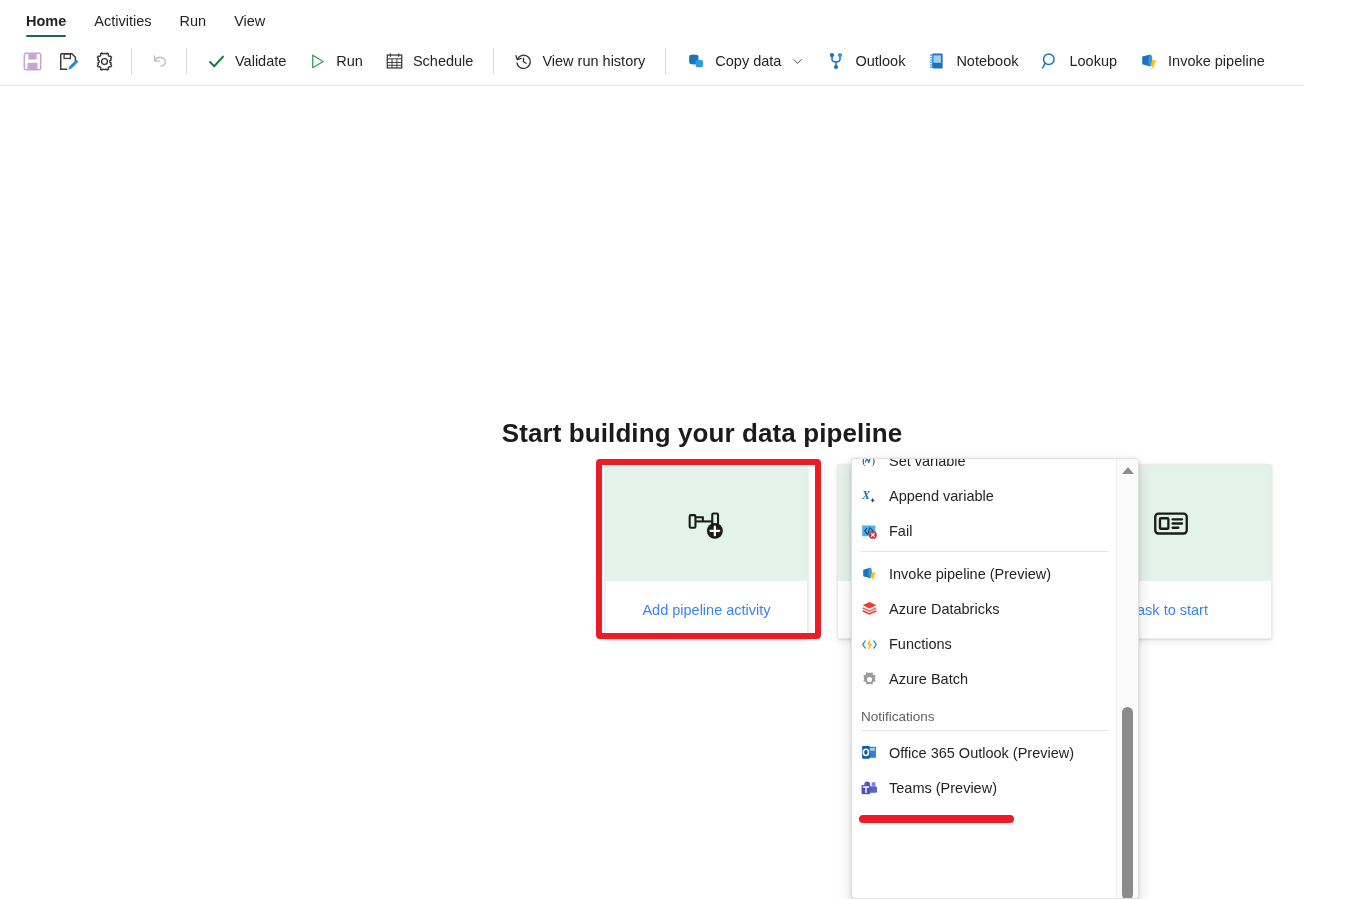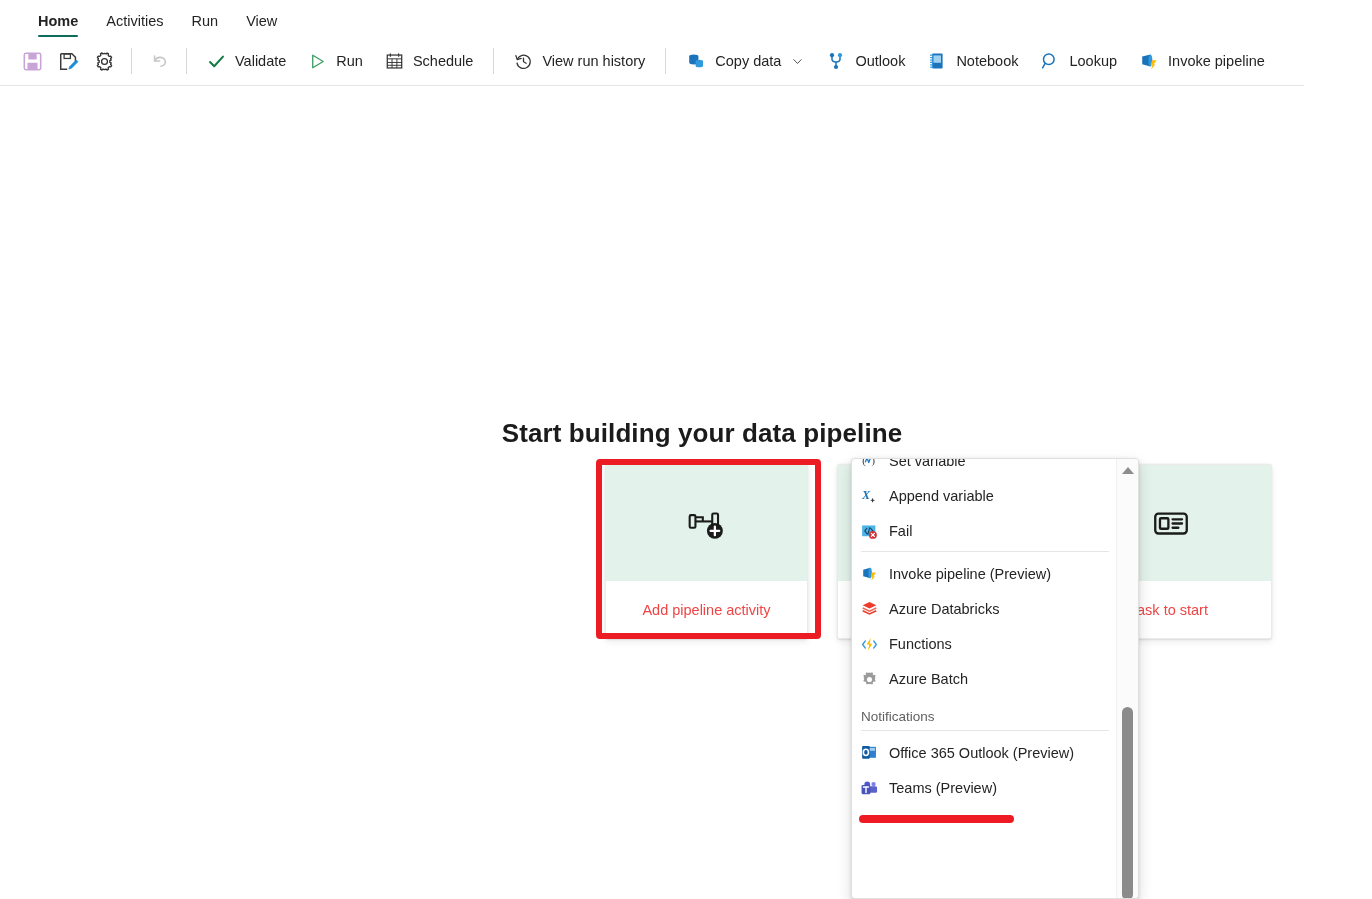--- a/index.html
+++ b/index.html
@@ -11,21 +11,21 @@
     font-family: "Liberation Sans", sans-serif;
     color: #242424;
   }
 
   
   .ribbon-tabs {
     position: absolute; top: 0; left: 0;
     width: 1372px; height: 37px;
     background: #ffffff;
     display: flex; align-items: flex-end;
-    padding-left: 24px;
+    padding-left: 12px;
   }
   .tab {
     position: relative;
     font-size: 14.5px;
     padding: 0 14px 8px 14px;
     color: #242424;
     cursor: pointer;
     white-space: nowrap;
   }
   .tab.active { font-weight: bold; }
@@ -95,21 +95,21 @@
     box-shadow: 0 0.6px 1.8px rgba(0,0,0,0.10), 0 3px 7px rgba(0,0,0,0.07);
     display: flex; flex-direction: column;
     cursor: pointer; overflow: hidden;
   }
   .start-card-art {
     height: 116px; background: #e3f2ea;
     display: flex; align-items: center; justify-content: center;
   }
   .start-card-label {
     flex: 1; display: flex; align-items: center; justify-content: center;
-    font-size: 14.5px; color: #ef4444; background: #ffffff;
+    font-size: 14.5px; color: #3b82f6; background: #ffffff;
     text-align: center; padding: 0 8px;
   }
 
   .red-highlight {
     position: absolute;
     top: 373px; left: 580px;
     width: 225px; height: 180px;
     border: 6px solid #ec1c24;
     border-radius: 4px;
     pointer-events: none;

